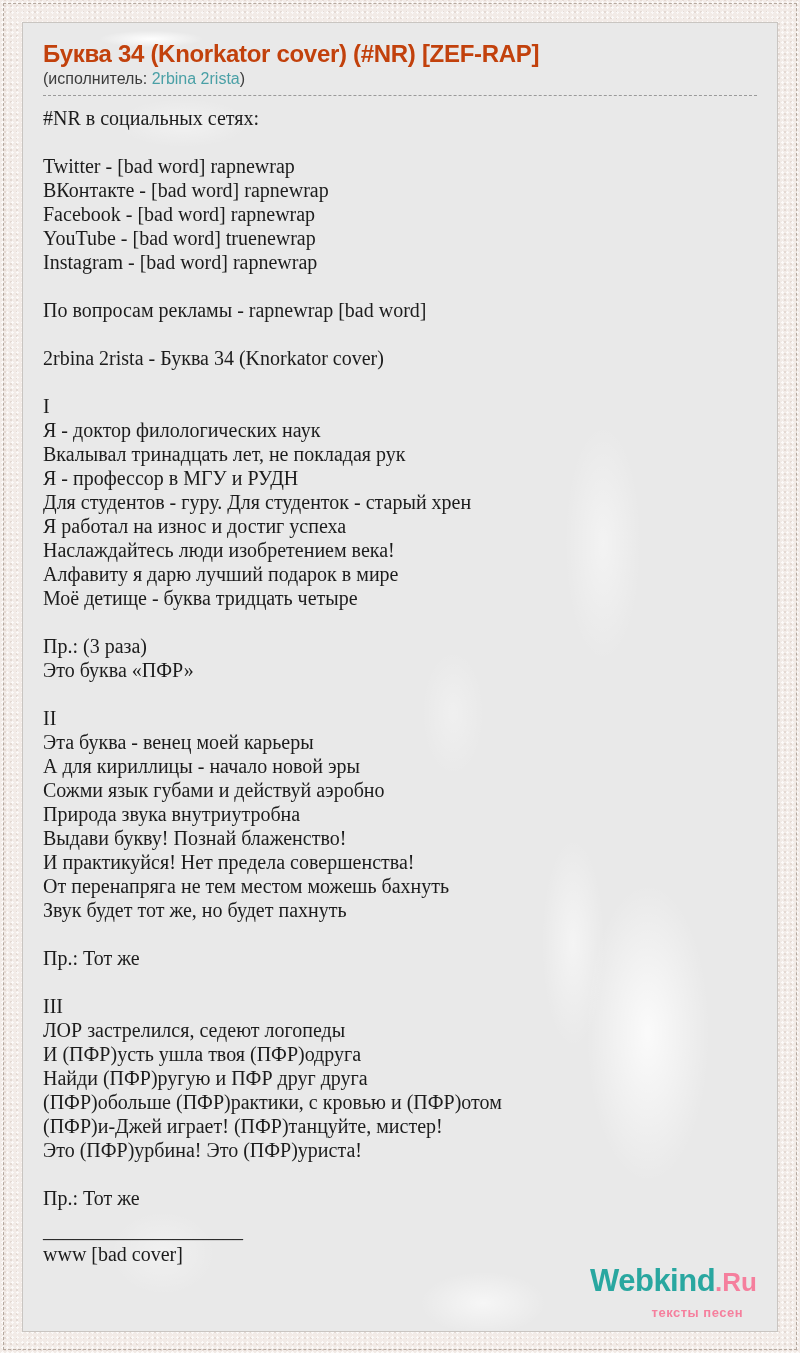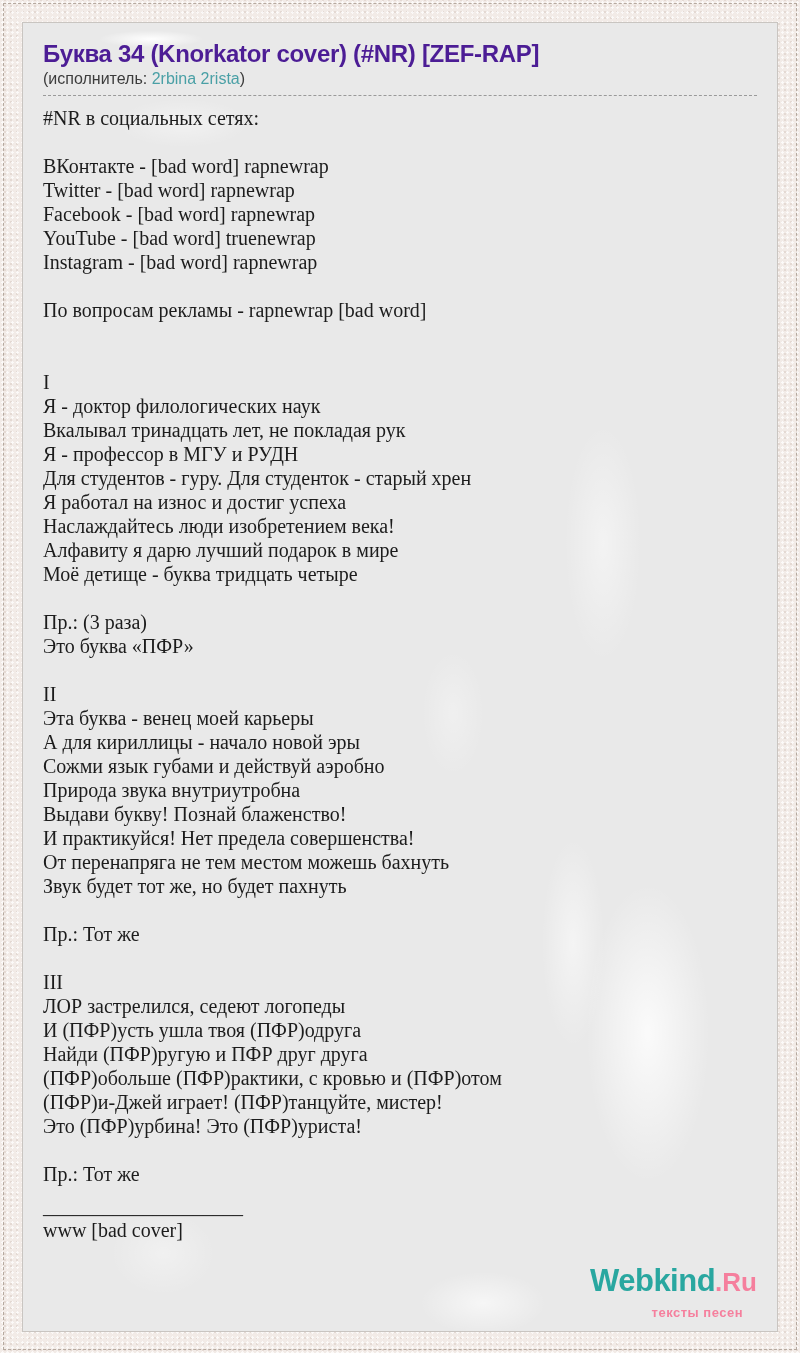--- a/index.html
+++ b/index.html
@@ -57,21 +57,21 @@
       radial-gradient(ellipse 75px 60px at 140px 1230px, rgba(255,255,255,0.35), transparent 70%);
   }
   .content > * { position: relative; z-index: 1; }
 
   h1.page-title {
     margin: 0;
     font-size: 24px;
     line-height: 30px;
     font-weight: 700;
     letter-spacing: -0.3px;
-    color: #4c1d95;
+    color: #c2410c;
     font-family: "Liberation Sans", sans-serif;
   }
   .artist-line {
     margin: 0;
     font-size: 16px;
     line-height: 20px;
     color: #3c3c3c;
     padding-bottom: 6px;
     border-bottom: 1px dashed #9a9a9a;
   }
@@ -140,28 +140,29 @@
 
   <div class="content">
 
     <h1 class="page-title">Буква 34 (Knorkator cover) (#NR) [ZEF-RAP]</h1>
 
     <p class="artist-line"><span>(исполнитель: </span><a class="artist-link">2rbina 2rista</a><span>)</span></p>
 
     <div class="lyrics">
         <div class="lyric-line">#NR в социальных сетях:</div>
         <div class="lyric-line">&nbsp;</div>
+        <div class="lyric-line">Twitter - [bad word] rapnewrap</div>
         <div class="lyric-line">ВКонтакте - [bad word] rapnewrap</div>
-        <div class="lyric-line">Twitter - [bad word] rapnewrap</div>
         <div class="lyric-line">Facebook - [bad word] rapnewrap</div>
         <div class="lyric-line">YouTube - [bad word] truenewrap</div>
         <div class="lyric-line">Instagram - [bad word] rapnewrap</div>
         <div class="lyric-line">&nbsp;</div>
         <div class="lyric-line">По вопросам рекламы - rapnewrap [bad word]</div>
         <div class="lyric-line">&nbsp;</div>
+        <div class="lyric-line">2rbina 2rista - Буква 34 (Knorkator cover)</div>
         <div class="lyric-line">&nbsp;</div>
         <div class="lyric-line">I</div>
         <div class="lyric-line">Я - доктор филологических наук</div>
         <div class="lyric-line">Вкалывал тринадцать лет, не покладая рук</div>
         <div class="lyric-line">Я - профессор в МГУ и РУДН</div>
         <div class="lyric-line">Для студентов - гуру. Для студенток - старый хрен</div>
         <div class="lyric-line">Я работал на износ и достиг успеха</div>
         <div class="lyric-line">Наслаждайтесь люди изобретением века!</div>
         <div class="lyric-line">Алфавиту я дарю лучший подарок в мире</div>
         <div class="lyric-line">Моё детище - буква тридцать четыре</div>

